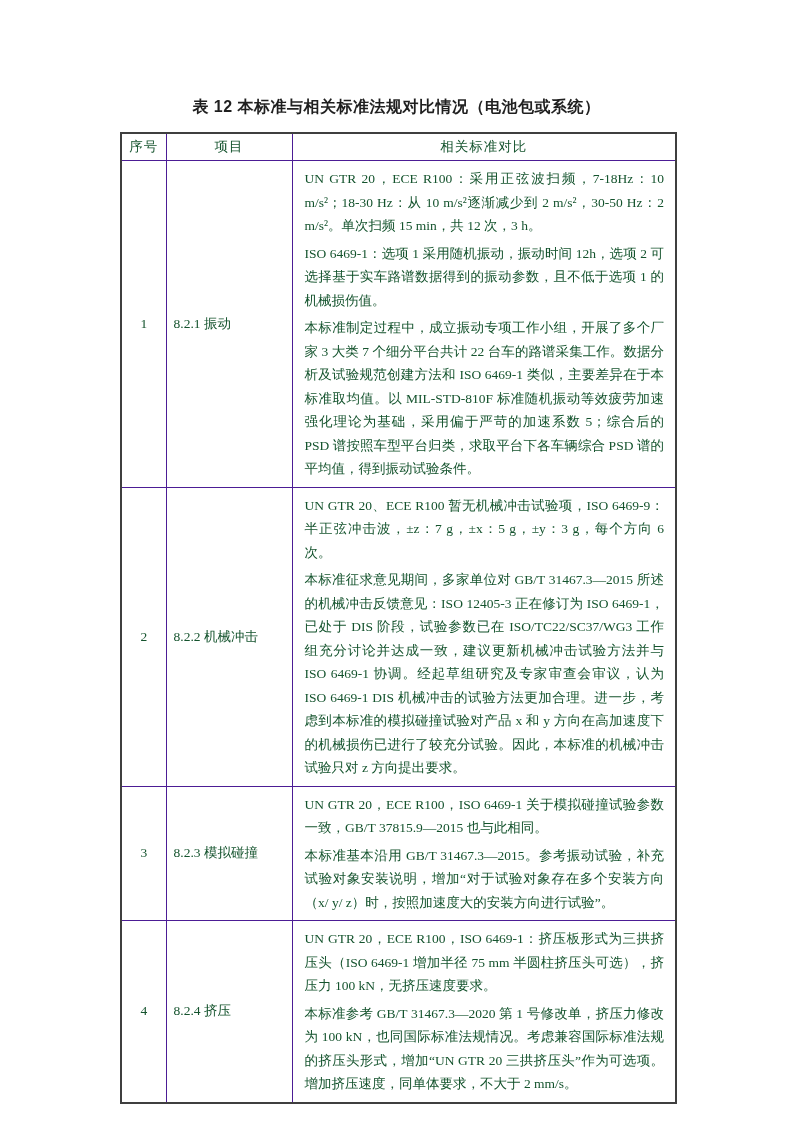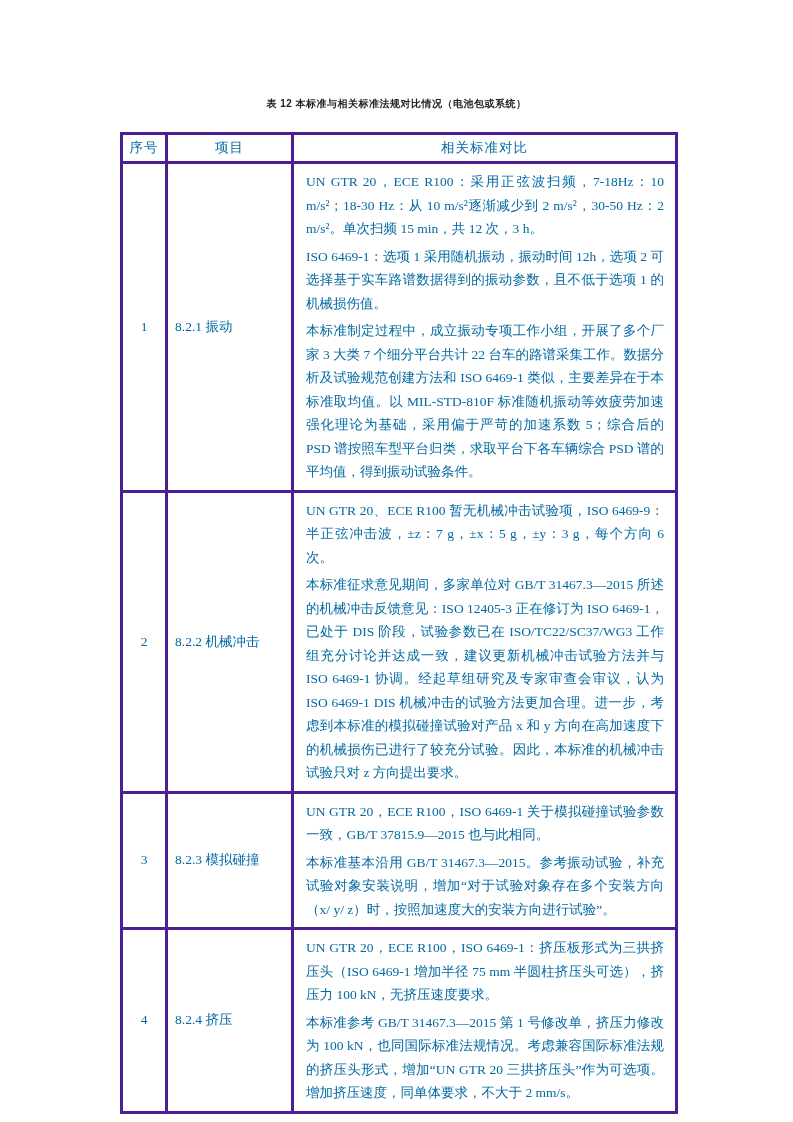--- a/index.html
+++ b/index.html
@@ -15,36 +15,36 @@
     overflow: hidden;
   }
   .doc-title {
     position: absolute;
     top: 97px;
     left: 0;
     width: 793px;
     text-align: center;
     font-family: "Liberation Sans", "DejaVu Sans", sans-serif;
     font-weight: bold;
-    font-size: 10px;
+    font-size: 16px;
     letter-spacing: 0.5px;
   }
   table.cmp {
     position: absolute;
     left: 120px;
     top: 132px;
     width: 555px;
     border-collapse: collapse;
     table-layout: fixed;
     border: 2px solid #3f3f3f;
   }
   table.cmp th, table.cmp td {
-    border: 3px solid #4c1d95;
+    border: 1px solid #4c1d95;
     font-size: 13.5px;
-    color: #0369a1;
+    color: #14532d;
   }
   table.cmp col.c-no   { width: 45px; }
   table.cmp col.c-item { width: 126px; }
   table.cmp col.c-det  { width: 384px; }
   table.cmp th {
     font-weight: normal;
     height: 24px;
     text-align: center;
     padding: 1px 2px;
     letter-spacing: 1px;
@@ -116,19 +116,19 @@
         <td class="col-detail">
             <p>UN GTR 20，ECE R100，ISO 6469-1 关于模拟碰撞试验参数一致，GB/T 37815.9—2015 也与此相同。</p>
             <p>本标准基本沿用 GB/T 31467.3—2015。参考振动试验，补充试验对象安装说明，增加“对于试验对象存在多个安装方向（x/ y/ z）时，按照加速度大的安装方向进行试验”。</p>
           </td>
       </tr>
       <tr class="r4">
         <td class="col-no">4</td>
         <td class="col-item">8.2.4 挤压</td>
         <td class="col-detail">
             <p>UN GTR 20，ECE R100，ISO 6469-1：挤压板形式为三拱挤压头（ISO 6469-1 增加半径 75 mm 半圆柱挤压头可选），挤压力 100 kN，无挤压速度要求。</p>
-            <p>本标准参考 GB/T 31467.3—2015 第 1 号修改单，挤压力修改为 100 kN，也同国际标准法规情况。考虑兼容国际标准法规的挤压头形式，增加“UN GTR 20 三拱挤压头”作为可选项。增加挤压速度，同单体要求，不大于 2 mm/s。</p>
+            <p>本标准参考 GB/T 31467.3—2020 第 1 号修改单，挤压力修改为 100 kN，也同国际标准法规情况。考虑兼容国际标准法规的挤压头形式，增加“UN GTR 20 三拱挤压头”作为可选项。增加挤压速度，同单体要求，不大于 2 mm/s。</p>
           </td>
       </tr>
     </tbody>
   </table>
 
 </div>
 
 </body></html>

